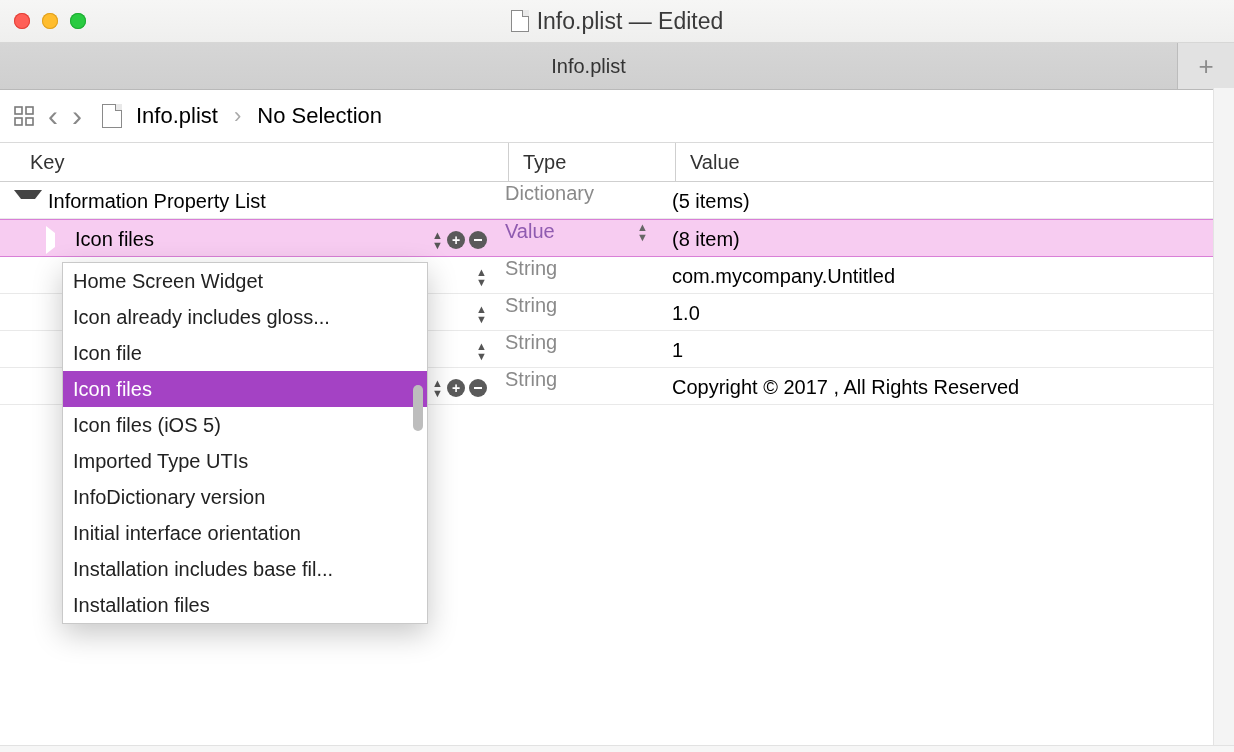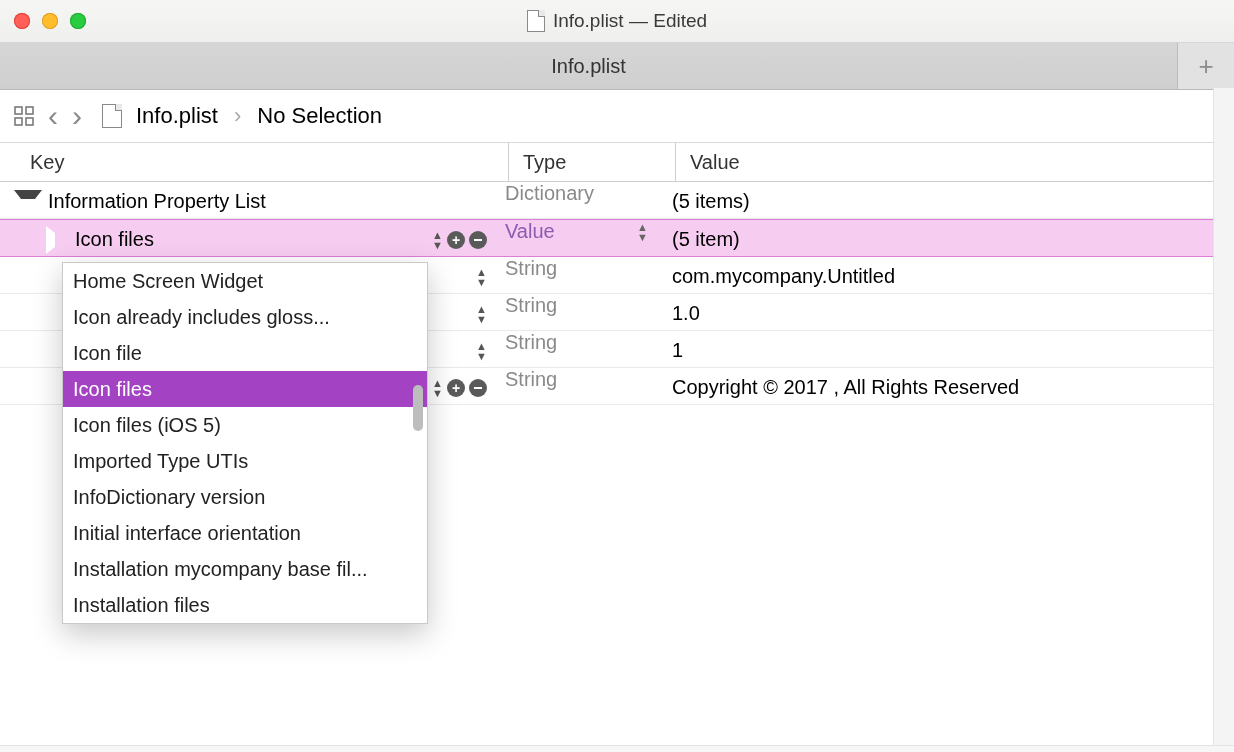--- a/index.html
+++ b/index.html
@@ -37,21 +37,21 @@
     display:flex;align-items:center;
     position:relative;
   }
   .traffic{display:flex;gap:12px;margin-left:14px;}
   .traffic .dot{width:16px;height:16px;border-radius:50%;}
   .dot.red{background:#ff5f57;box-shadow:inset 0 0 0 1px #e14138;}
   .dot.yellow{background:#ffbd2e;box-shadow:inset 0 0 0 1px #dea021;}
   .dot.green{background:#29cb41;box-shadow:inset 0 0 0 1px #1eab33;}
   .title-center{
     position:absolute;left:0;right:0;text-align:center;
-    font-size:19px;color:#3a3a3a;
+    font-size:23px;color:#3a3a3a;
     display:flex;align-items:center;justify-content:center;gap:8px;
     pointer-events:none;
   }
 
   
   .tabbar{
     height:46px;
     background:linear-gradient(#dedede,#d3d3d3);
     border-bottom:1px solid #b9b9b9;
     display:flex;align-items:stretch;
@@ -266,21 +266,21 @@
           <div class="circ minus"></div>
         </div>
       </div>
       <div class="type-cell">
         <span>Value</span>
         <div class="stepper">
           <span>▲</span>
           <span>▼</span>
         </div>
       </div>
-      <div class="val-cell"><span>(5 item)</span></div>
+      <div class="val-cell"><span>(8 item)</span></div>
     </div>
     <div class="row">
       <div class="key-cell indent1">
         <span></span>
         <div class="inline-ctrls">
           <div class="stepper">
             <span>▲</span>
             <span>▼</span>
           </div>
         </div>
@@ -341,21 +341,21 @@
 
 <div class="dropdown" id="dropdown">
   <div class="dd-item">Home Screen Widget</div>
     <div class="dd-item">Icon already includes gloss...</div>
     <div class="dd-item">Icon file</div>
     <div class="dd-item sel">Icon files</div>
     <div class="dd-item">Icon files (iOS 5)</div>
     <div class="dd-item">Imported Type UTIs</div>
     <div class="dd-item">InfoDictionary version</div>
     <div class="dd-item">Initial interface orientation</div>
-    <div class="dd-item">Installation mycompany base fil...</div>
+    <div class="dd-item">Installation includes base fil...</div>
     <div class="dd-item">Installation files</div>
     <div class="dd-scroll">
     <div class="dd-thumb"></div>
   </div>
 </div>
 
 <div class="right-scroll"></div>
 <div class="bottom"></div>
 
 </body></html>

